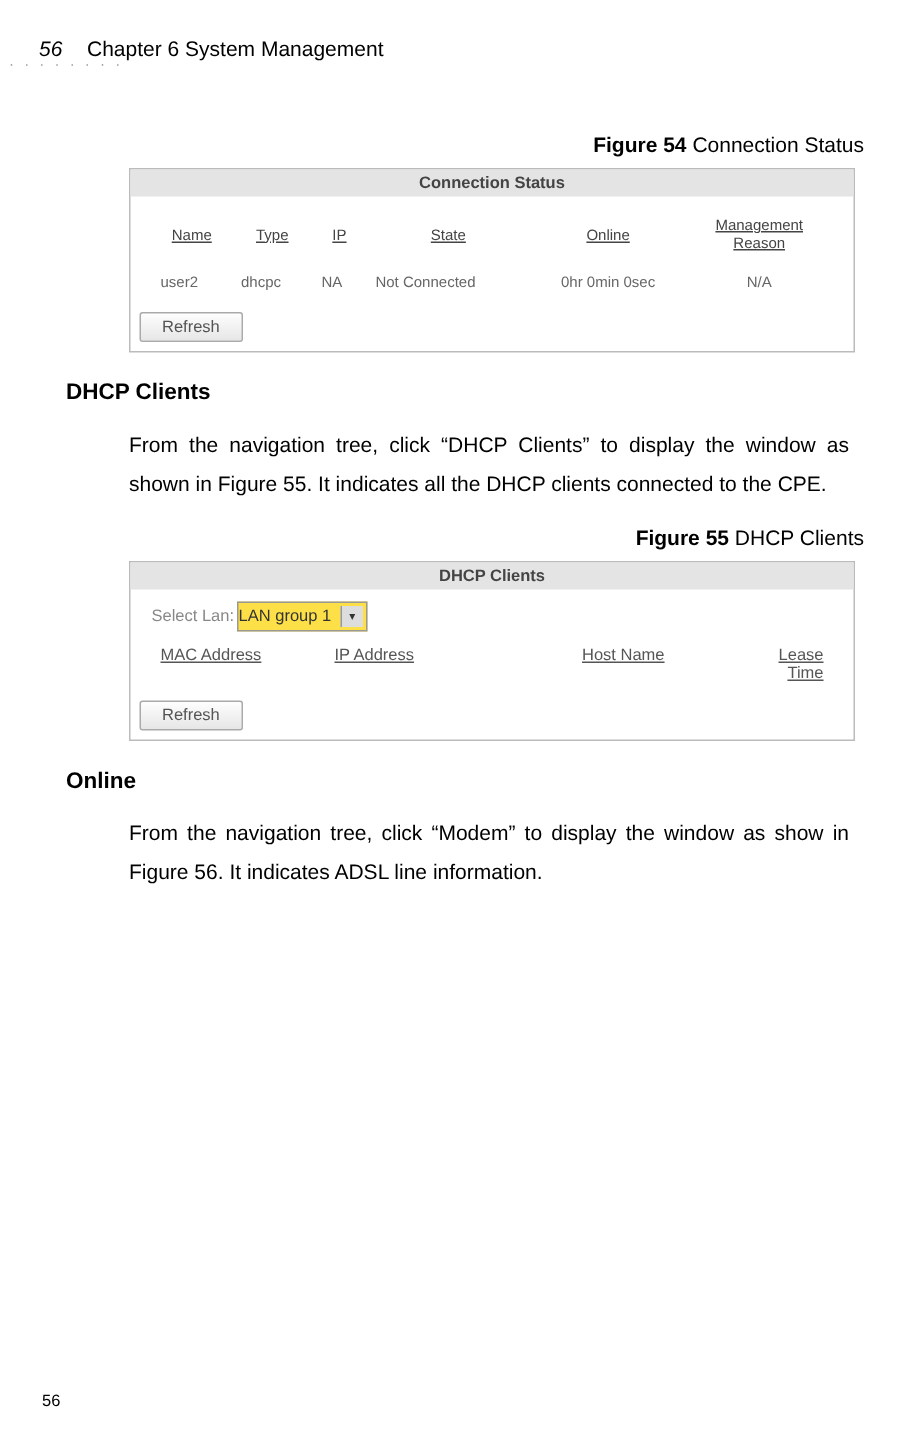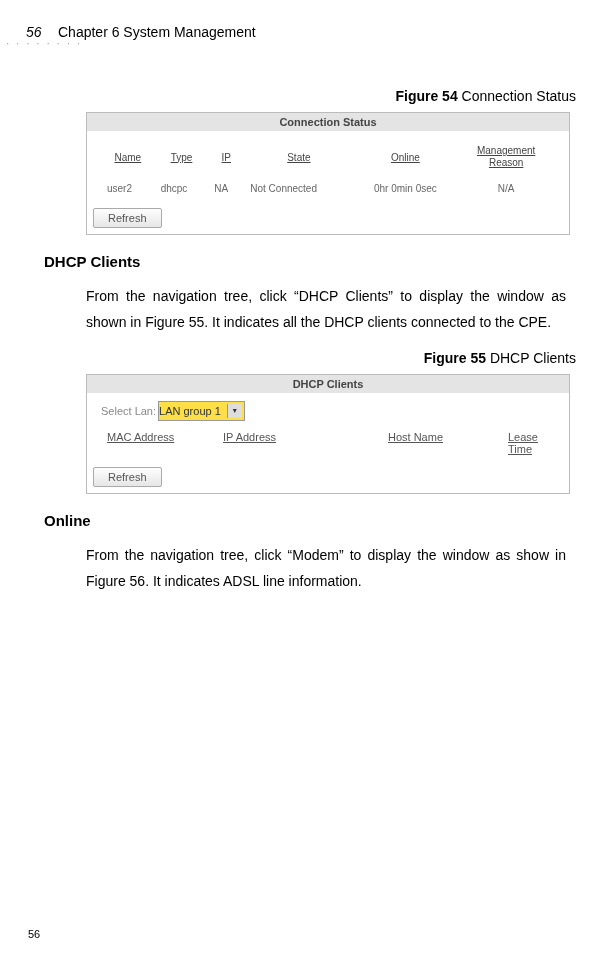--- a/index.html
+++ b/index.html
@@ -136,21 +136,21 @@
     display:flex;
     font-size:11px;
     color:#555;
     font-family: Verdana, Arial, sans-serif;
     padding:0 6px 2px 6px;
   }
   .dhcp-cols span { text-decoration:underline; }
   .dhcp-cols .c1 { width:116px; }
   .dhcp-cols .c2 { width:130px; }
   .dhcp-cols .c3 { width:120px;margin-left:35px; }
-  .dhcp-cols .c4 { flex:1; text-align:left; }
+  .dhcp-cols .c4 { flex:1; text-align:right; }
 
   .pgnum-bottom {
     position:absolute;
     left:28px; bottom:24px;
     font-size:11px;
   }
 </style>
 </head>
 <body>
 

